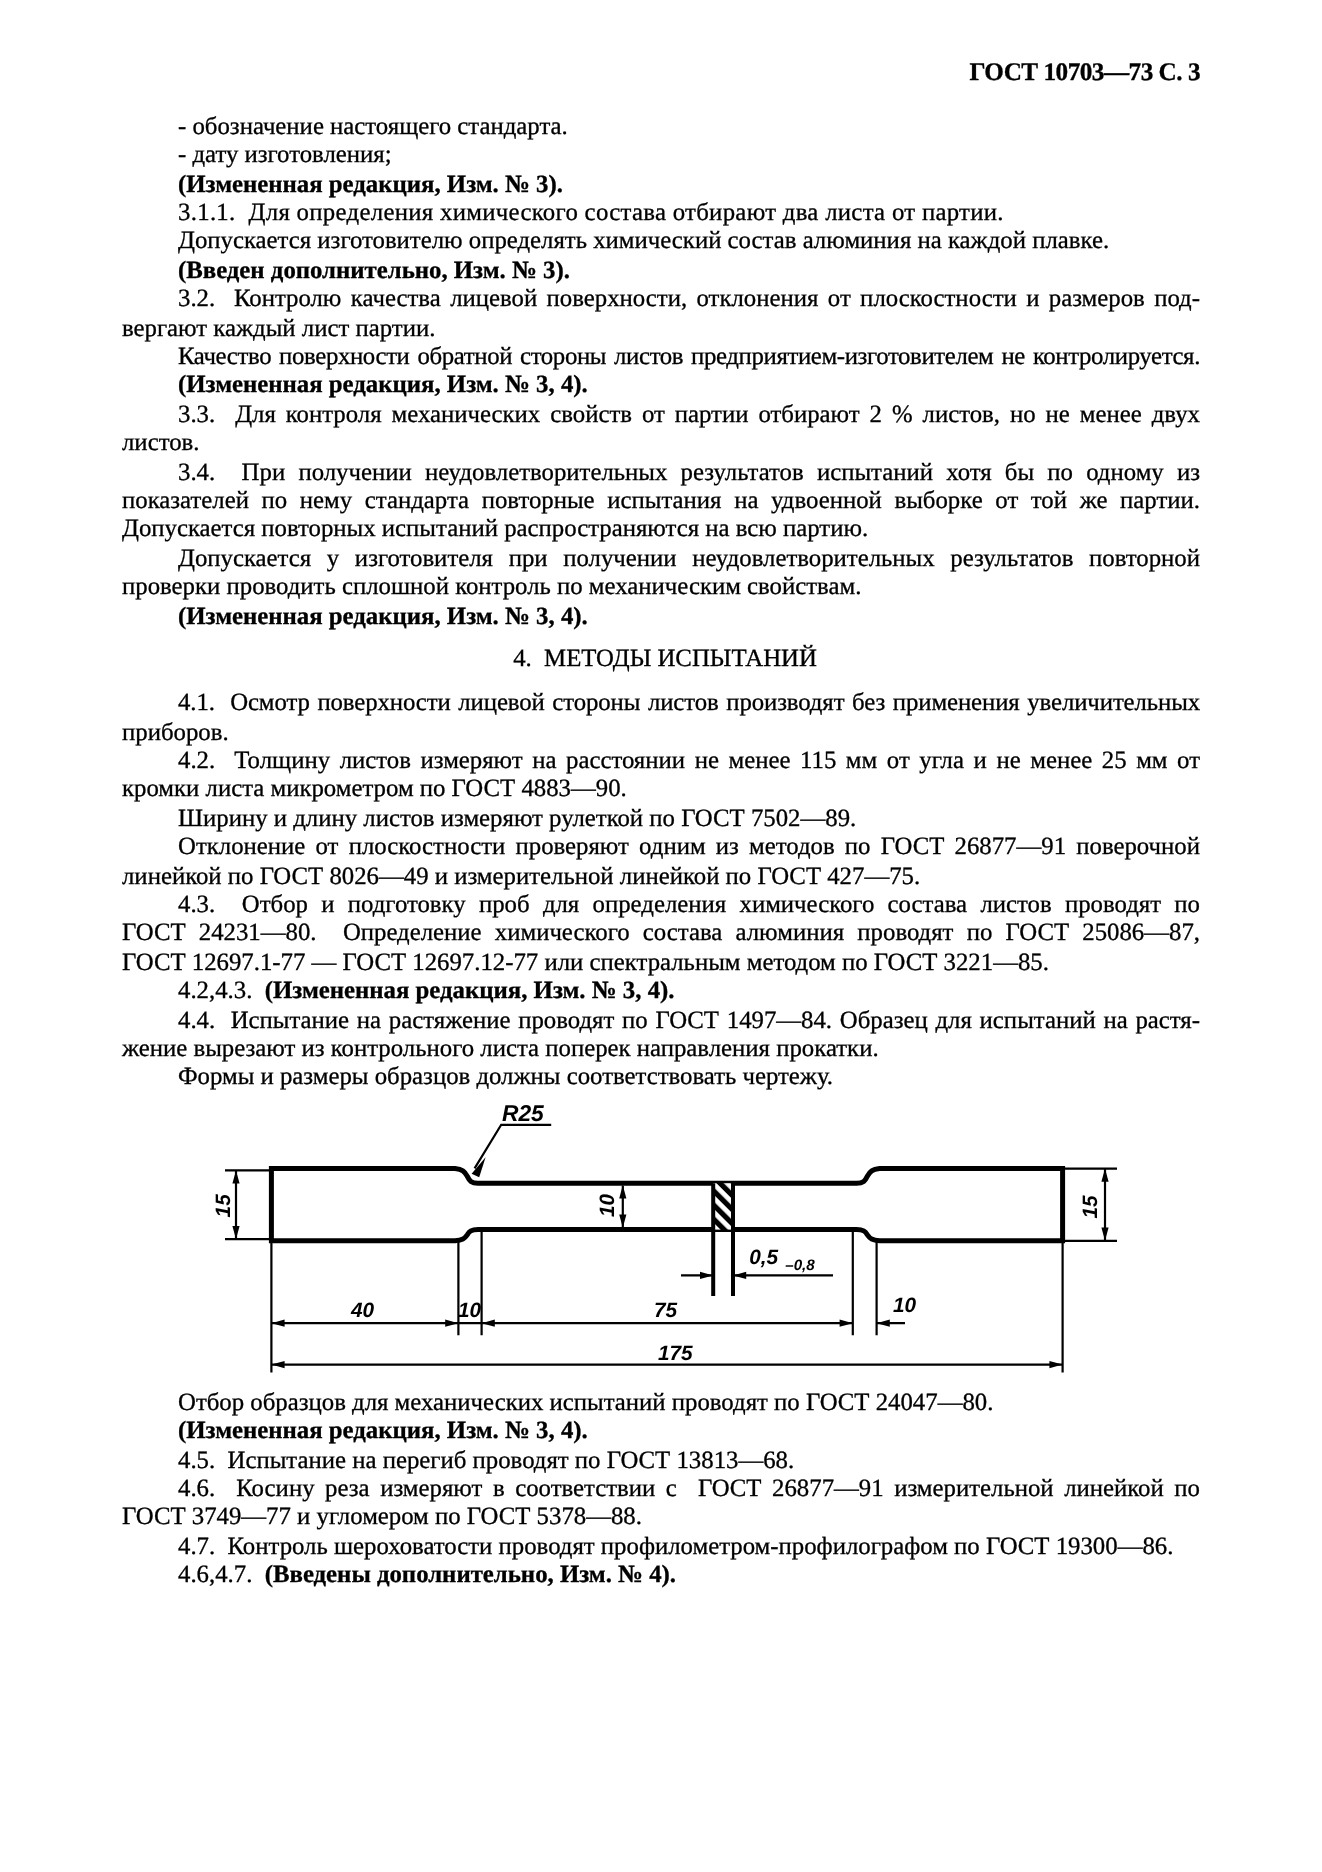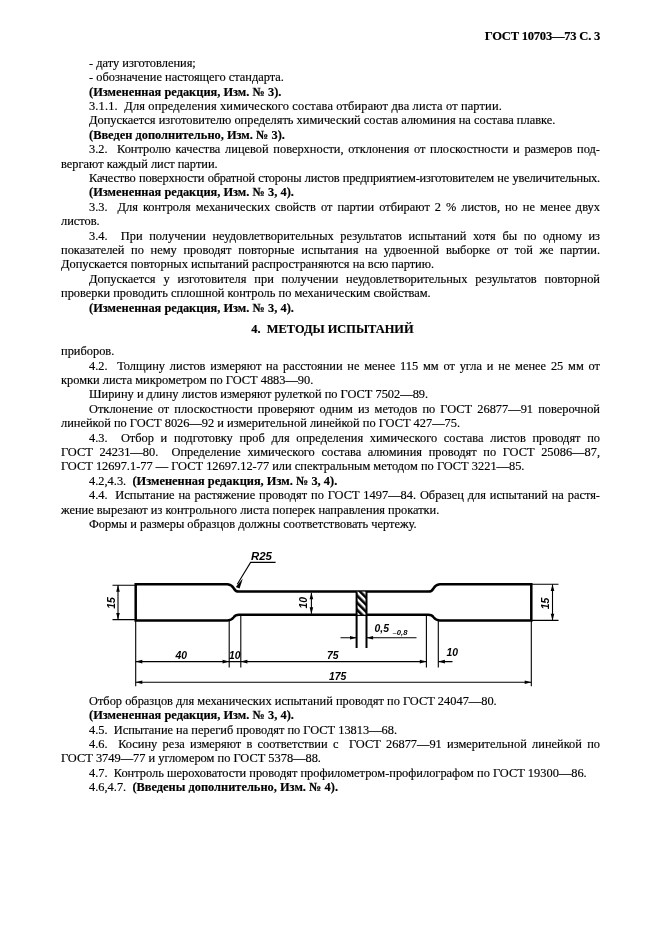--- a/index.html
+++ b/index.html
@@ -13,73 +13,74 @@
 b{font-weight:bold;text-align:center;}
 </style>
 </head>
 <body>
 <div id="page">
 
 <div style="position:absolute;left:61px;top:29.2px;width:539px;text-align:right;font-weight:bold;font-size:12.6px;letter-spacing:-0.25px;line-height:14.4px;">ГОСТ 10703—73 С. 3</div>
 
 <div class="blk" style="top:55.9px;">
 
+<div class="ind">- обозначение настоящего стандарта.</div>
+
 <div class="ind">- дату изготовления;</div>
-
-<div class="ind">- обозначение настоящего стандарта.</div>
 
 <div class="ind"><b>(Измененная редакция, Изм. № 3).</b></div>
 
 <div class="ind" style="letter-spacing:0.15px;">3.1.1.&nbsp; Для определения химического состава отбирают два листа от партии.</div>
 
-<div class="ind">Допускается изготовителю определять химический состав алюминия на состава плавке.</div>
+<div class="ind">Допускается изготовителю определять химический состав алюминия на каждой плавке.</div>
 
 <div class="ind"><b>(Введен дополнительно, Изм. № 3).</b></div>
 
 <div class="ind jst">3.2.&nbsp; Контролю качества лицевой поверхности, отклонения от плоскостности и размеров под-</div>
 
 <div>вергают каждый лист партии.</div>
 
-<div class="ind jst" style="letter-spacing:-0.18px;">Качество поверхности обратной стороны листов предприятием-изготовителем не увеличительных.</div>
+<div class="ind jst" style="letter-spacing:-0.18px;">Качество поверхности обратной стороны листов предприятием-изготовителем не контролируется.</div>
 
 <div class="ind"><b>(Измененная редакция, Изм. № 3, 4).</b></div>
 
 <div class="ind jst">3.3.&nbsp; Для контроля механических свойств от партии отбирают 2 % листов, но не менее двух</div>
 
 <div>листов.</div>
 
 <div class="ind jst">3.4.&nbsp; При получении неудовлетворительных результатов испытаний хотя бы по одному из</div>
 
-<div class="jst">показателей по нему проводят повторные испытания на удвоенной выборке от той же партии.</div>
+<div class="jst">показателей по нему стандарта повторные испытания на удвоенной выборке от той же партии.</div>
 
 <div>Допускается повторных испытаний распространяются на всю партию.</div>
 
 <div class="ind jst">Допускается у изготовителя при получении неудовлетворительных результатов повторной</div>
 
 <div>проверки проводить сплошной контроль по механическим свойствам.</div>
 
 <div class="ind"><b>(Измененная редакция, Изм. № 3, 4).</b></div>
 </div>
 
-<div class="ln" style="top:321.9px;left:63px;text-align:center;font-weight:bold;">4.&nbsp; МЕТОДЫ ИСПЫТАНИЙ</div>
+<div class="ln" style="top:321.9px;left:63px;text-align:center;font-weight:normal;">4.&nbsp; МЕТОДЫ ИСПЫТАНИЙ</div>
 
 <div class="blk" style="top:344.3px;">
 
+<div class="ind jst" style="letter-spacing:-0.05px;">4.1.&nbsp; Осмотр поверхности лицевой стороны листов производят без применения увеличительных</div>
 
 <div>приборов.</div>
 
 <div class="ind jst">4.2.&nbsp; Толщину листов измеряют на расстоянии не менее 115 мм от угла и не менее 25 мм от</div>
 
 <div>кромки листа микрометром по ГОСТ 4883—90.</div>
 
 <div class="ind">Ширину и длину листов измеряют рулеткой по ГОСТ 7502—89.</div>
 
 <div class="ind jst">Отклонение от плоскостности проверяют одним из методов по ГОСТ 26877—91 поверочной</div>
 
-<div>линейкой по ГОСТ 8026—92 и измерительной линейкой по ГОСТ 427—75.</div>
+<div>линейкой по ГОСТ 8026—49 и измерительной линейкой по ГОСТ 427—75.</div>
 
 <div class="ind jst">4.3.&nbsp; Отбор и подготовку проб для определения химического состава листов проводят по</div>
 
 <div class="jst">ГОСТ 24231—80.&nbsp; Определение химического состава алюминия проводят по ГОСТ 25086—87,</div>
 
 <div>ГОСТ 12697.1-77 — ГОСТ 12697.12-77 или спектральным методом по ГОСТ 3221—85.</div>
 
 <div class="ind">4.2,4.3.&nbsp; <b>(Измененная редакция, Изм. № 3, 4).</b></div>
 
 <div class="ind jst">4.4.&nbsp; Испытание на растяжение проводят по ГОСТ 1497—84. Образец для испытаний на растя-</div>

